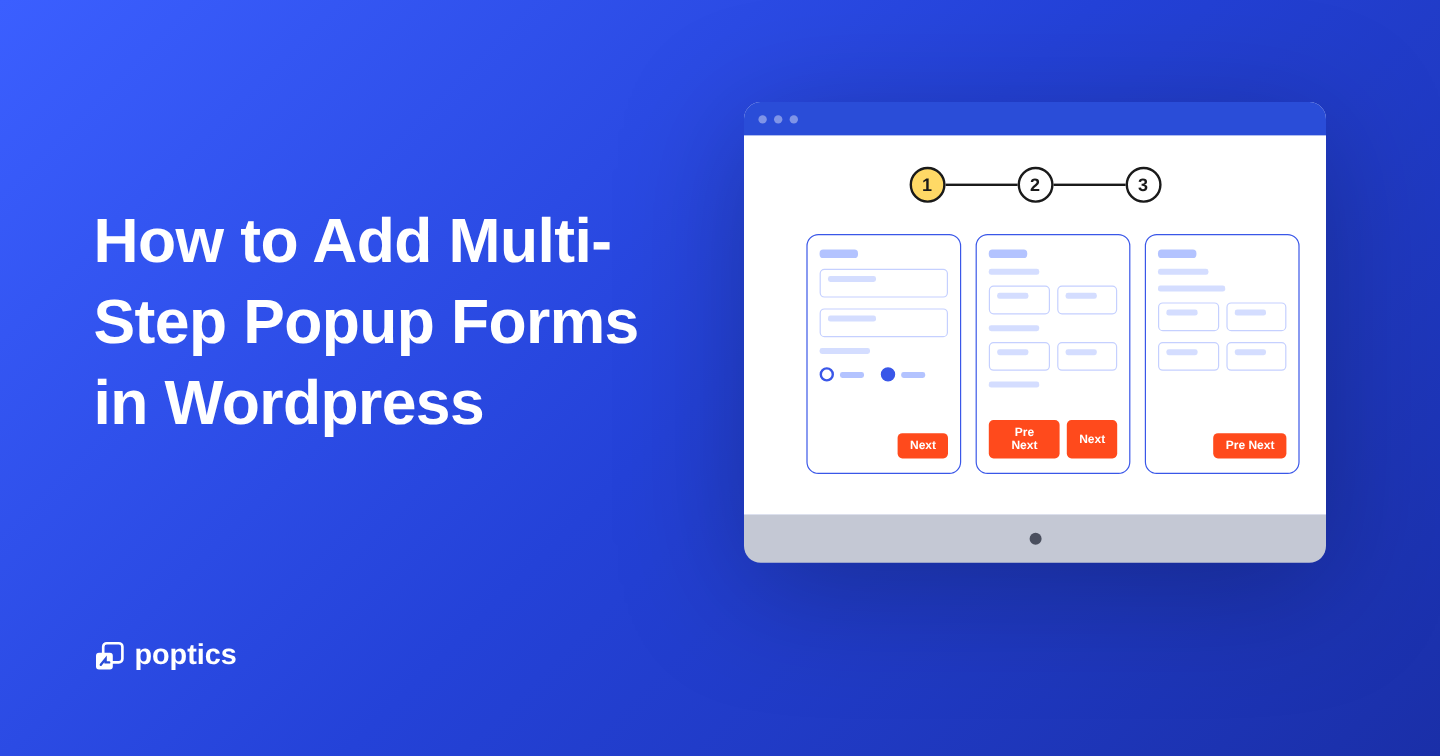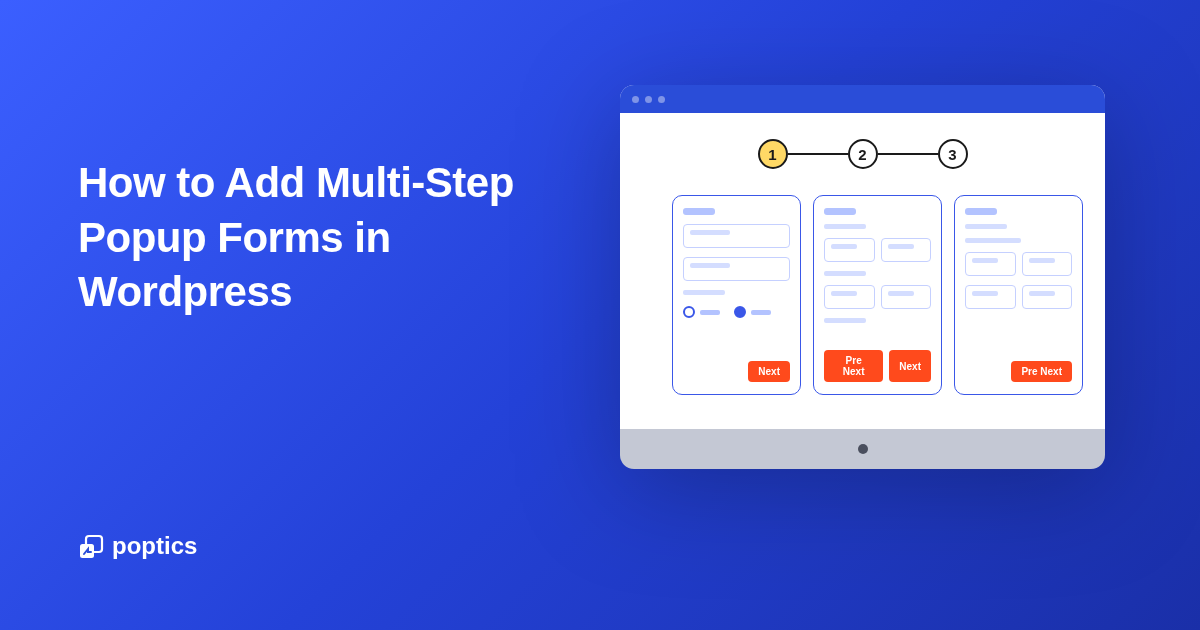--- a/index.html
+++ b/index.html
@@ -12,24 +12,25 @@
   overflow: hidden;
 }
 .left-section {
   position: absolute;
   left: 78px;
   top: 156px;
   width: 480px;
   color: #fff;
 }
 .title {
-  font-size: 42px;
+  font-size: 52px;
   font-weight: 700;
   line-height: 1.3;
   letter-spacing: -0.5px;
+  margin-top: 12px;
 }
 .logo {
   position: absolute;
   left: 78px;
   bottom: 70px;
   display: flex;
   align-items: flex-end;
   gap: 8px;
   color: #fff;
 }

